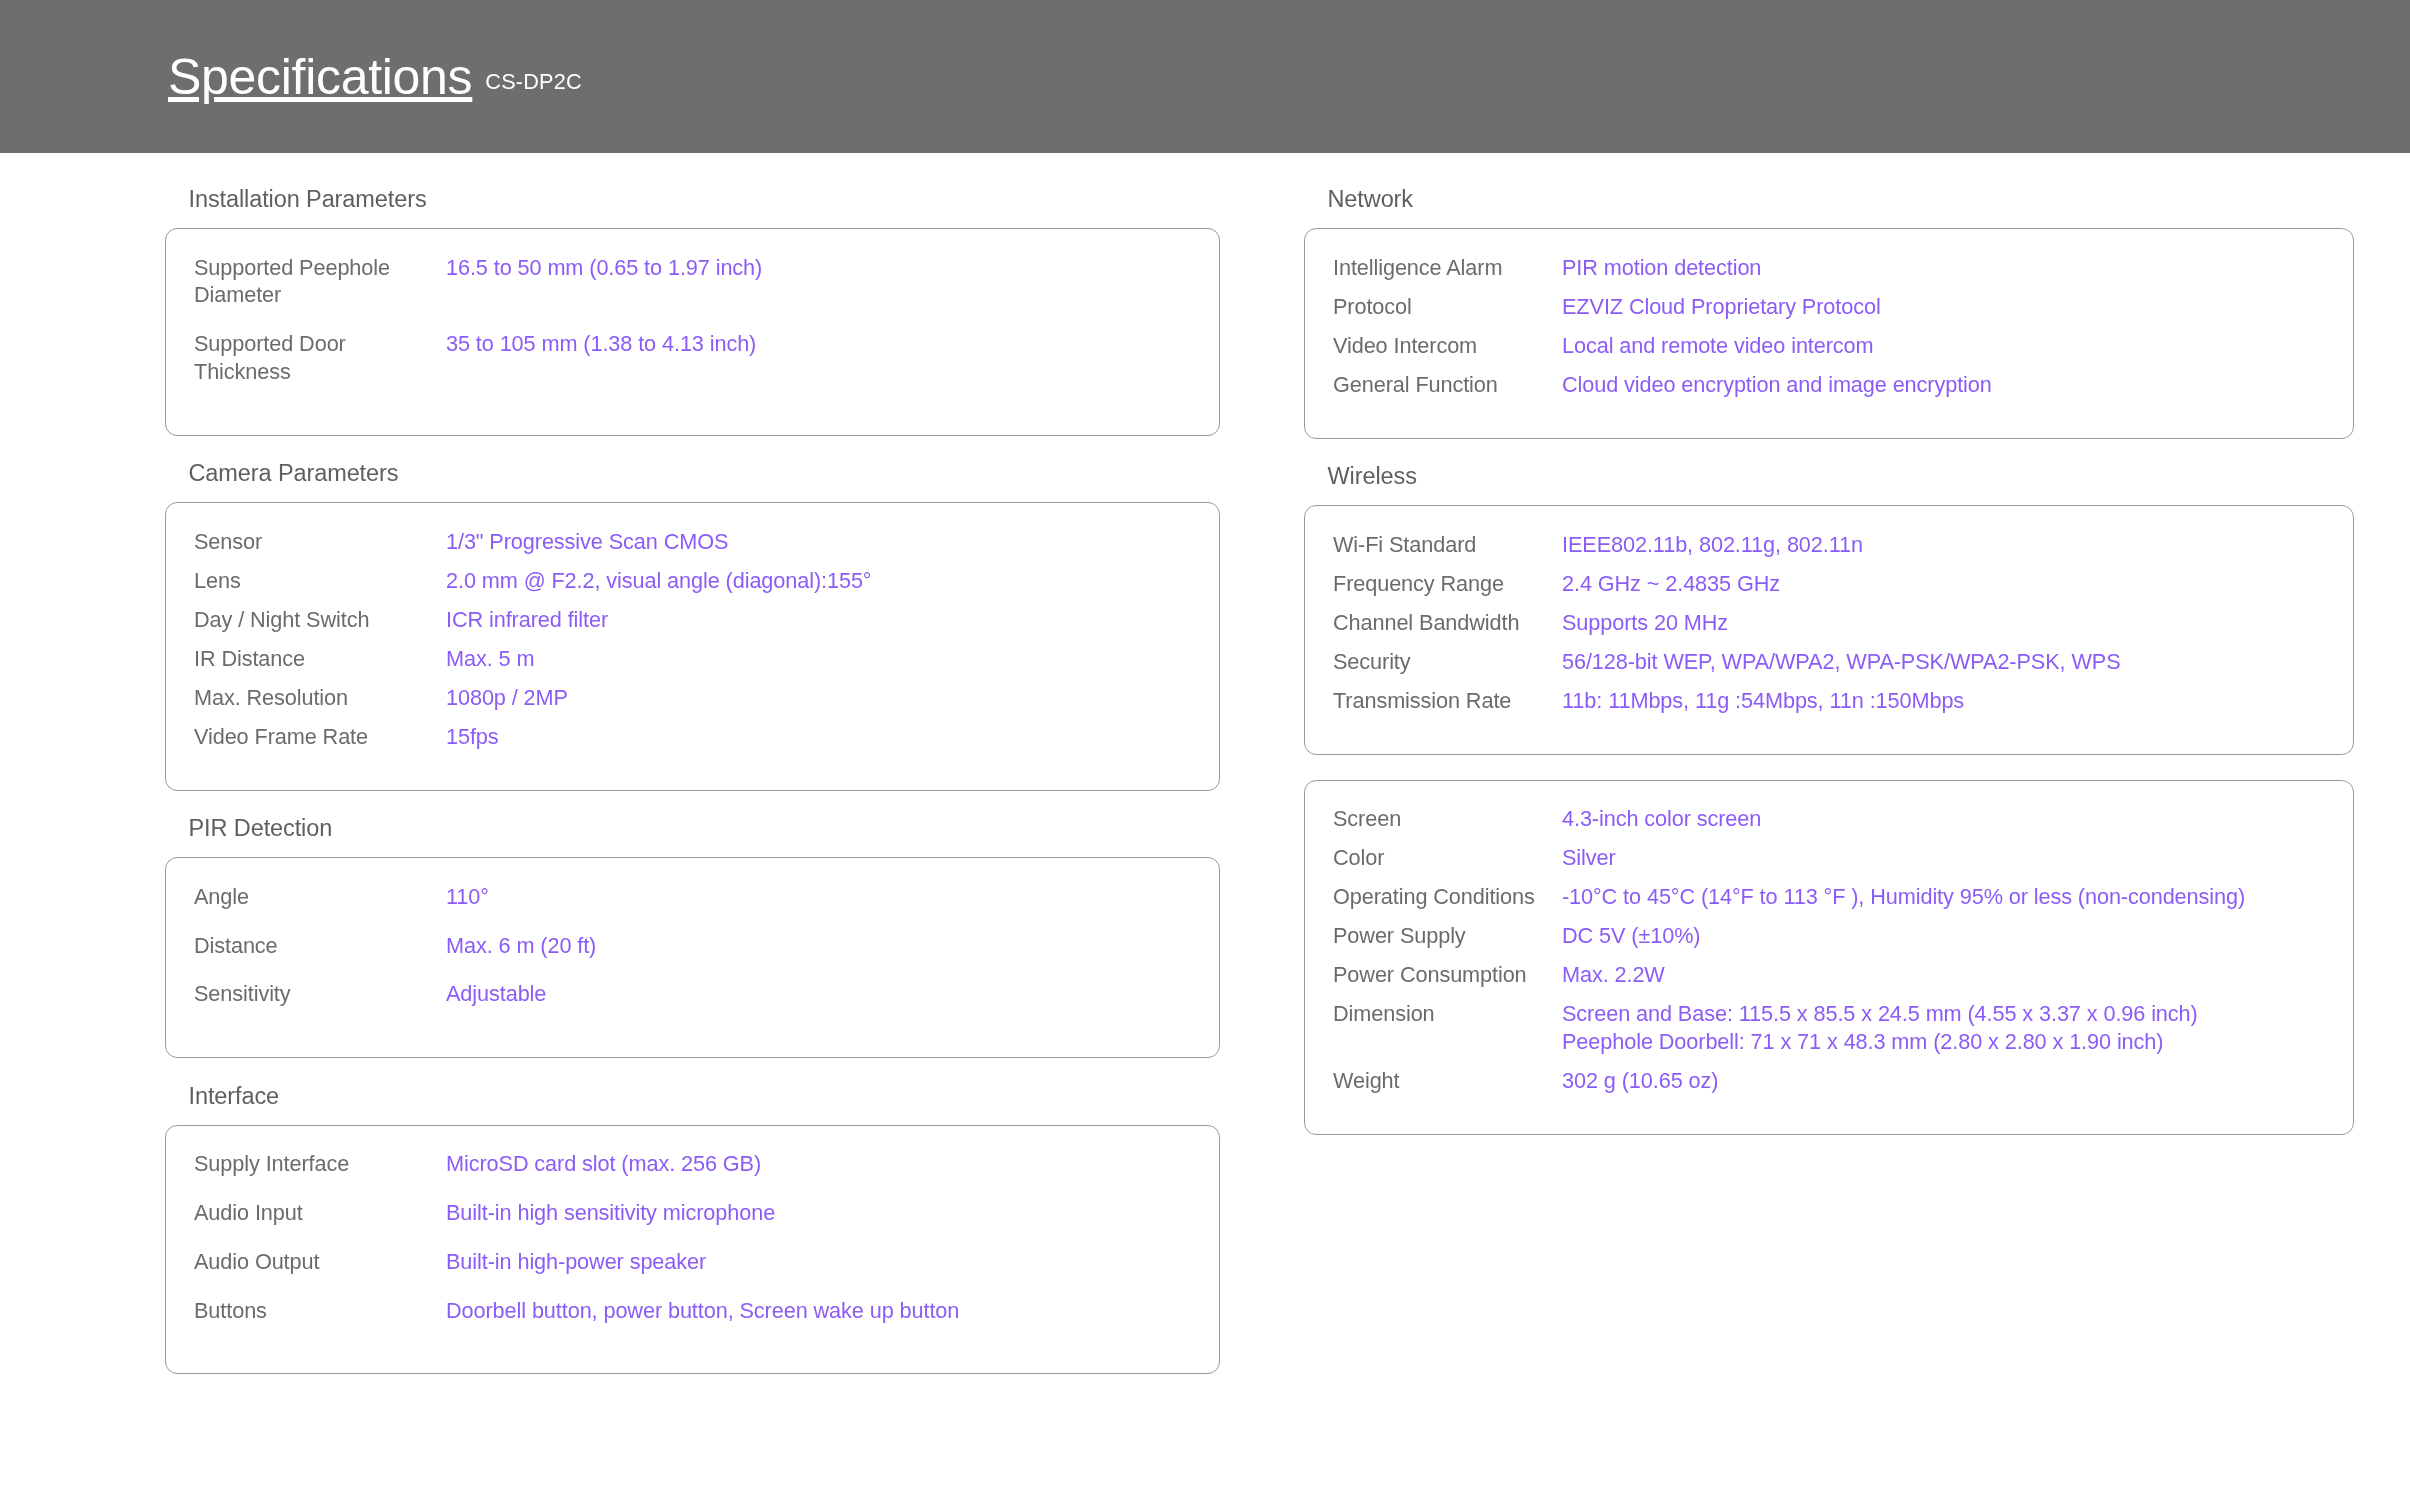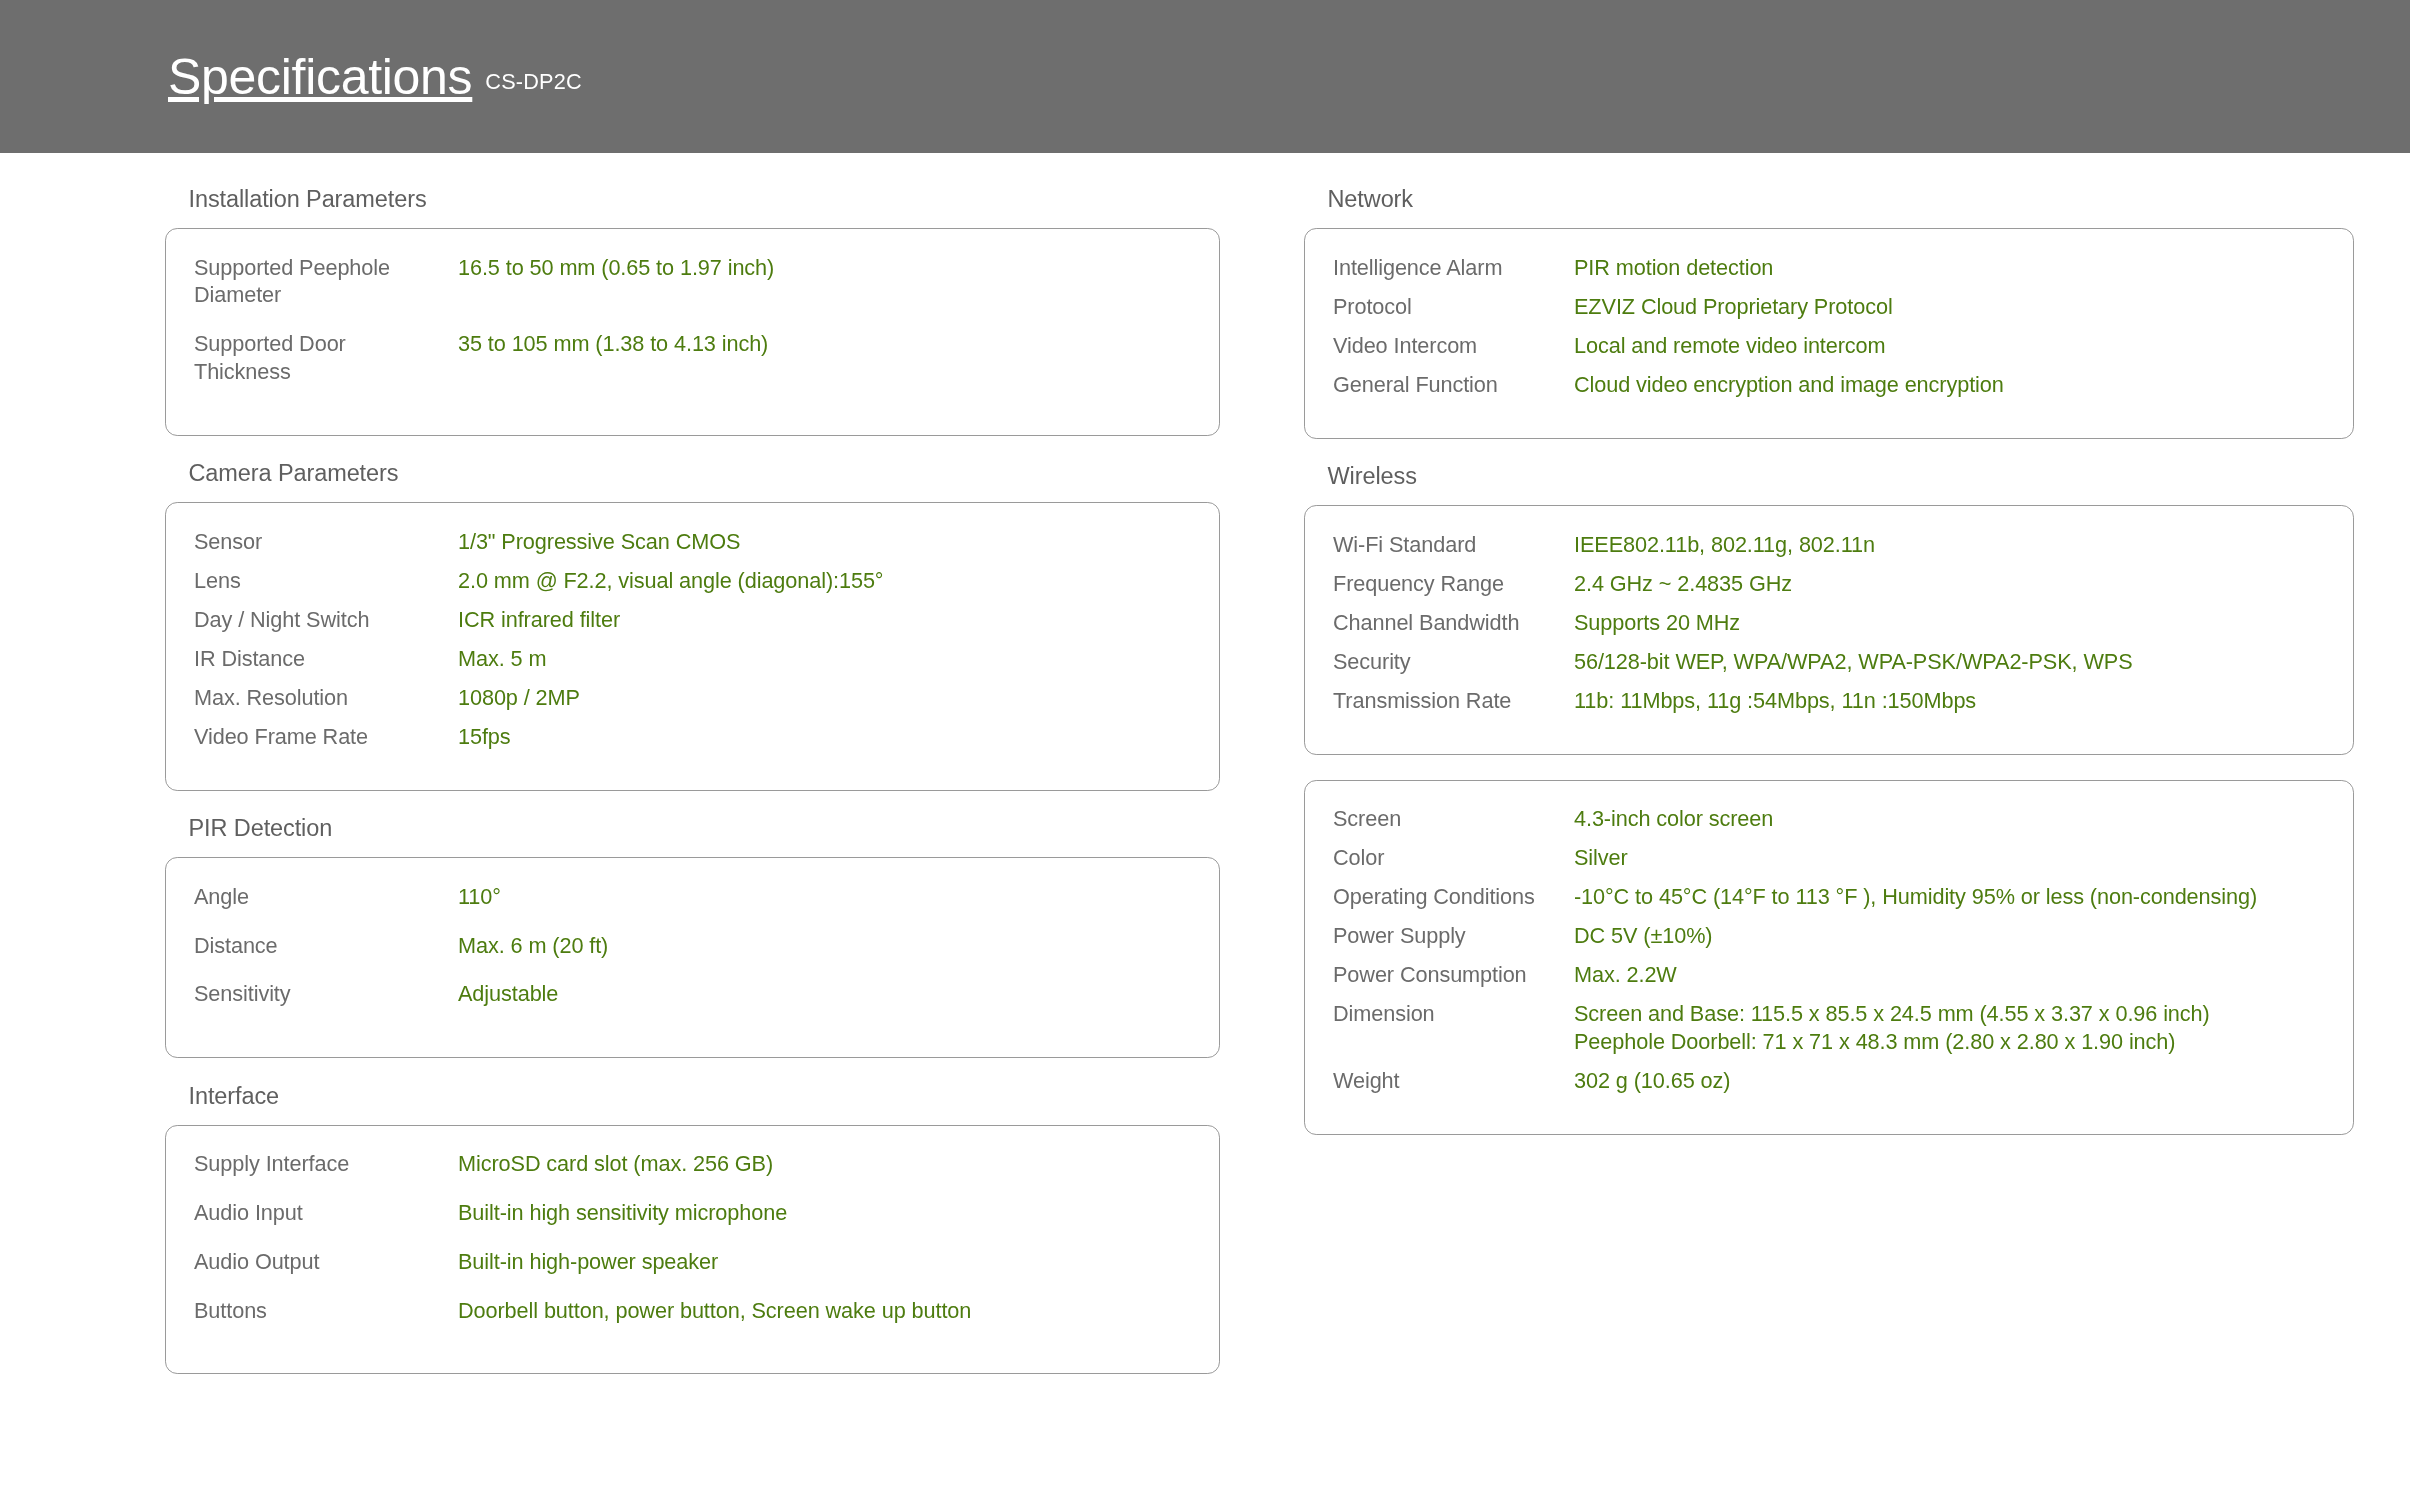--- a/index.html
+++ b/index.html
@@ -70,34 +70,33 @@
     padding: 24.5px 28px 28px 28px;
     margin-bottom: 24.5px;
   }
   .card-left  { width: 1055px; }
   .card-right { width: 1050px; }
 
   .spec-row {
     display: flex;
     align-items: flex-start;
     margin-bottom: 17px;
-    gap: 12px;
   }
   .spec-row:last-child { margin-bottom: 0; }
 
   .spec-label {
     font-size: 21.7px;
     color: #6b6b6b;
     line-height: 1.28;
     flex-shrink: 0;
     letter-spacing: -0.1px;
   }
   .spec-value {
     font-size: 21.7px;
-    color: #4d7c0f;
+    color: #8b5cf6;
     line-height: 1.28;
     letter-spacing: -0.1px;
     white-space: pre-line;
   }
 
   
   .card-left  .spec-label { width: 252px; }
   .card-left  .spec-value { width: 744px; }
 
   

